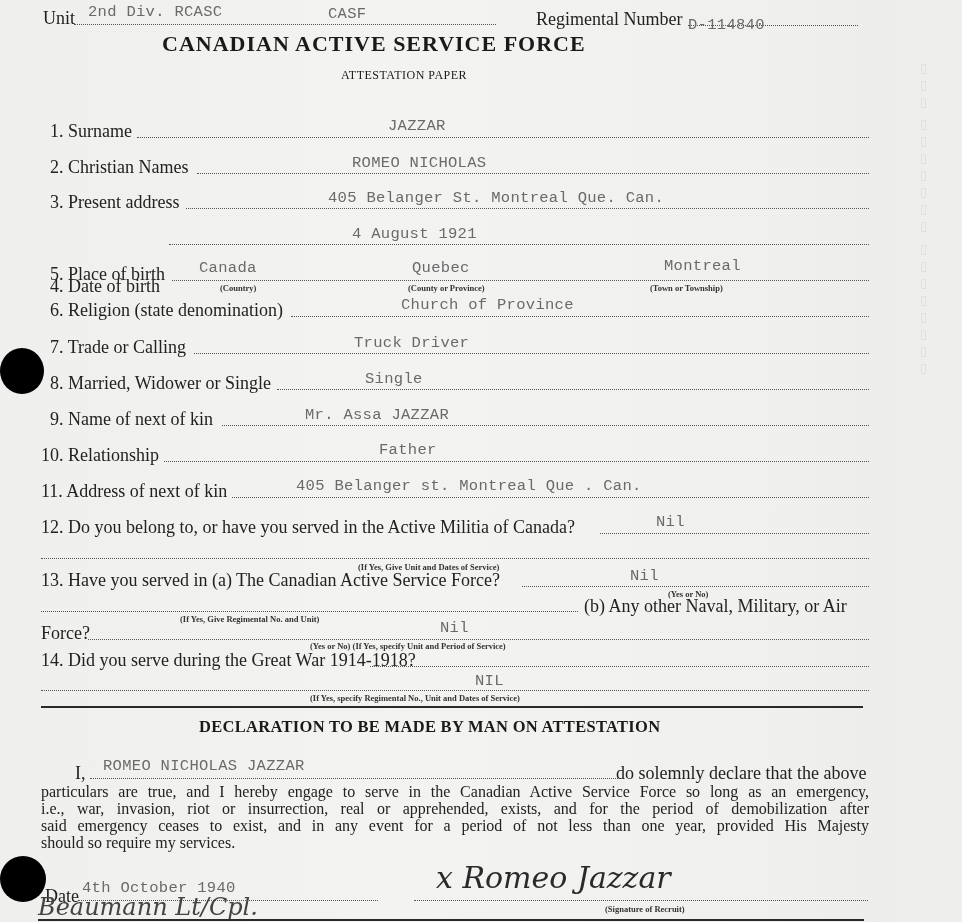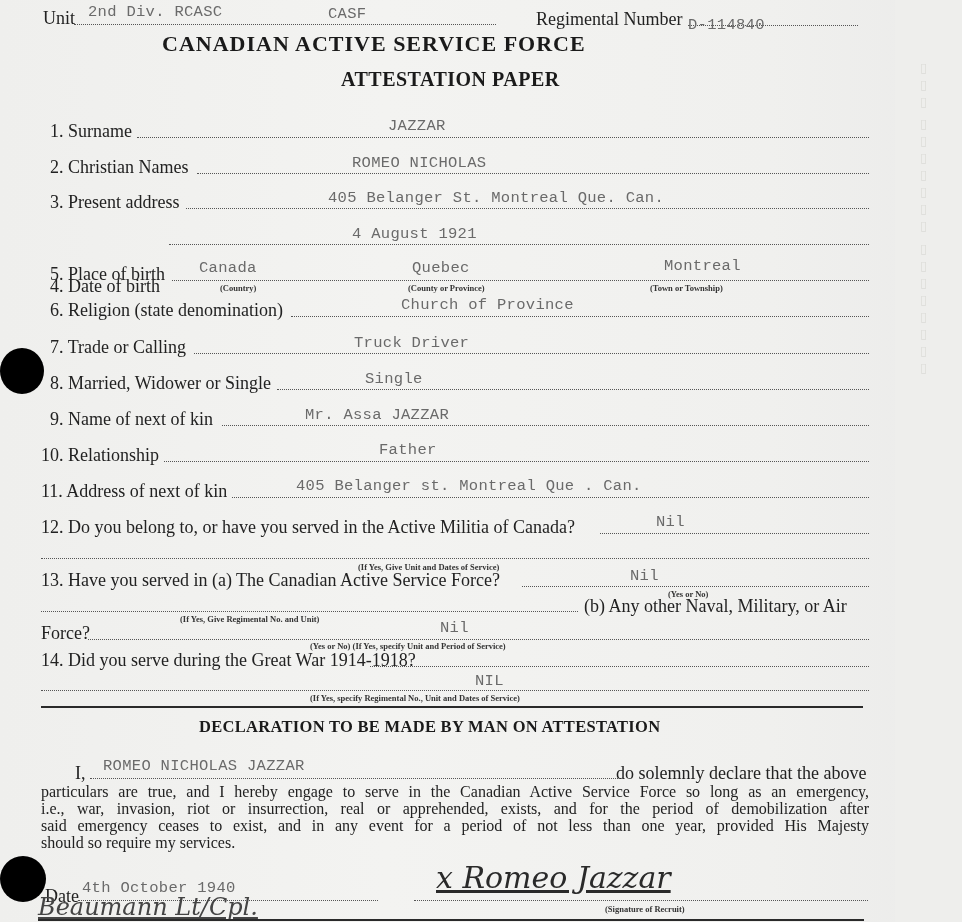--- a/index.html
+++ b/index.html
@@ -34,42 +34,41 @@
       border-bottom: 1.6px dotted #555;
     }
     .small-cap {
       font-size: 8.5px; font-weight: bold; color: #333;
       font-family: "Liberation Serif", serif;
     }
     .title {
       font-size: 22px; font-weight: bold; letter-spacing: 1px; color: #1a1a1a;
     }
     .subtitle {
-      font-size: 20px; font-weight: bold; letter-spacing: 0.5px; color: #1a1a1a;
+      font-size: 12px; font-weight: normal; letter-spacing: 0.5px; color: #1a1a1a;
     }
     .decl-title {
       font-size: 16.5px; font-weight: bold; letter-spacing: 0.3px; color: #1a1a1a;
     }
     .rule {
       position: absolute; height: 2px; background: #2a2a2a;
     }
     .para {
       position: absolute; left: 41px; top: 783px; width: 828px;
       font-size: 16px; line-height: 17px; text-align: justify; color: #222;
     }
     .para-line { display: block; text-align-last: justify; white-space: nowrap; }
     .para-line.last { text-align-last: left; }
     .hole {
       position: absolute; border-radius: 50%; background: #000;
     }
     .sig {
       position: absolute;
       font-family: "DejaVu Serif", serif; font-style: italic;
       color: #2a2a2a;
-      text-decoration: underline;
     }
   </style>
 </head>
 <body>
 
 <div class="page">
   <div class="right-strip"></div>
   <div class="ghost-text">▯▯▯ ▯▯▯▯▯▯▯ ▯▯▯▯▯▯▯▯</div>
 
   <span class="abs lbl" style="left:43px; top:8px;">Unit</span>

